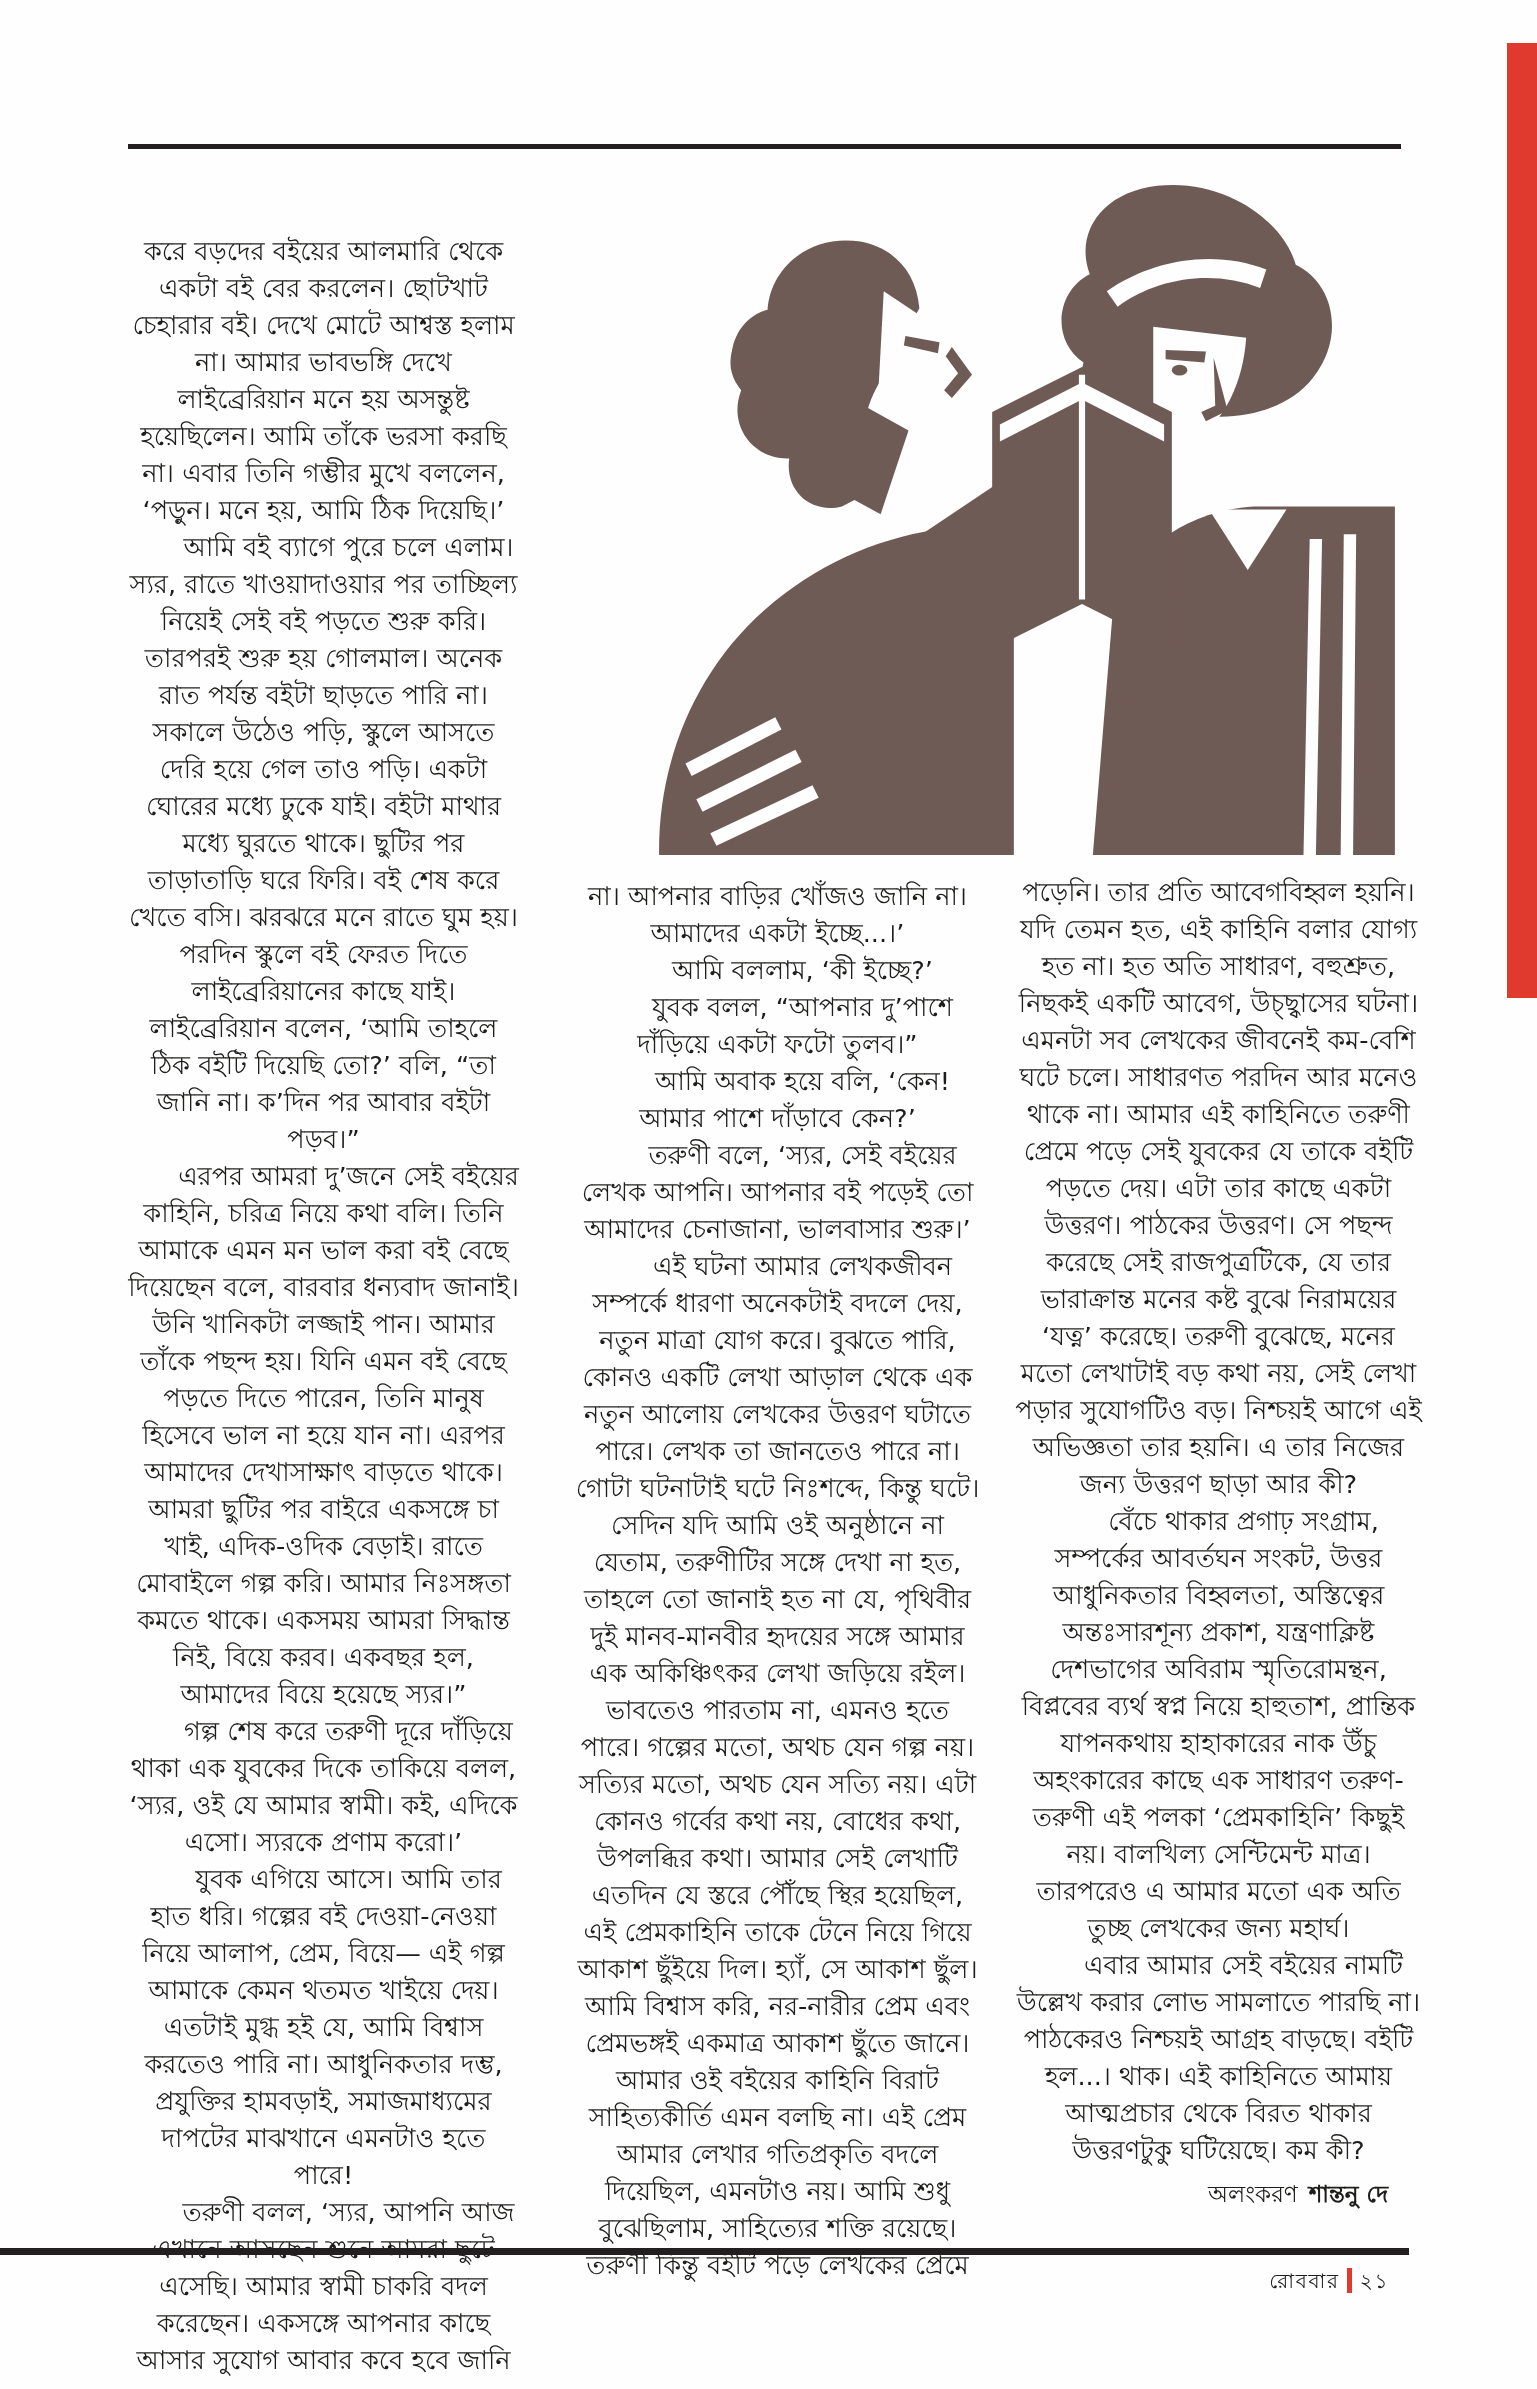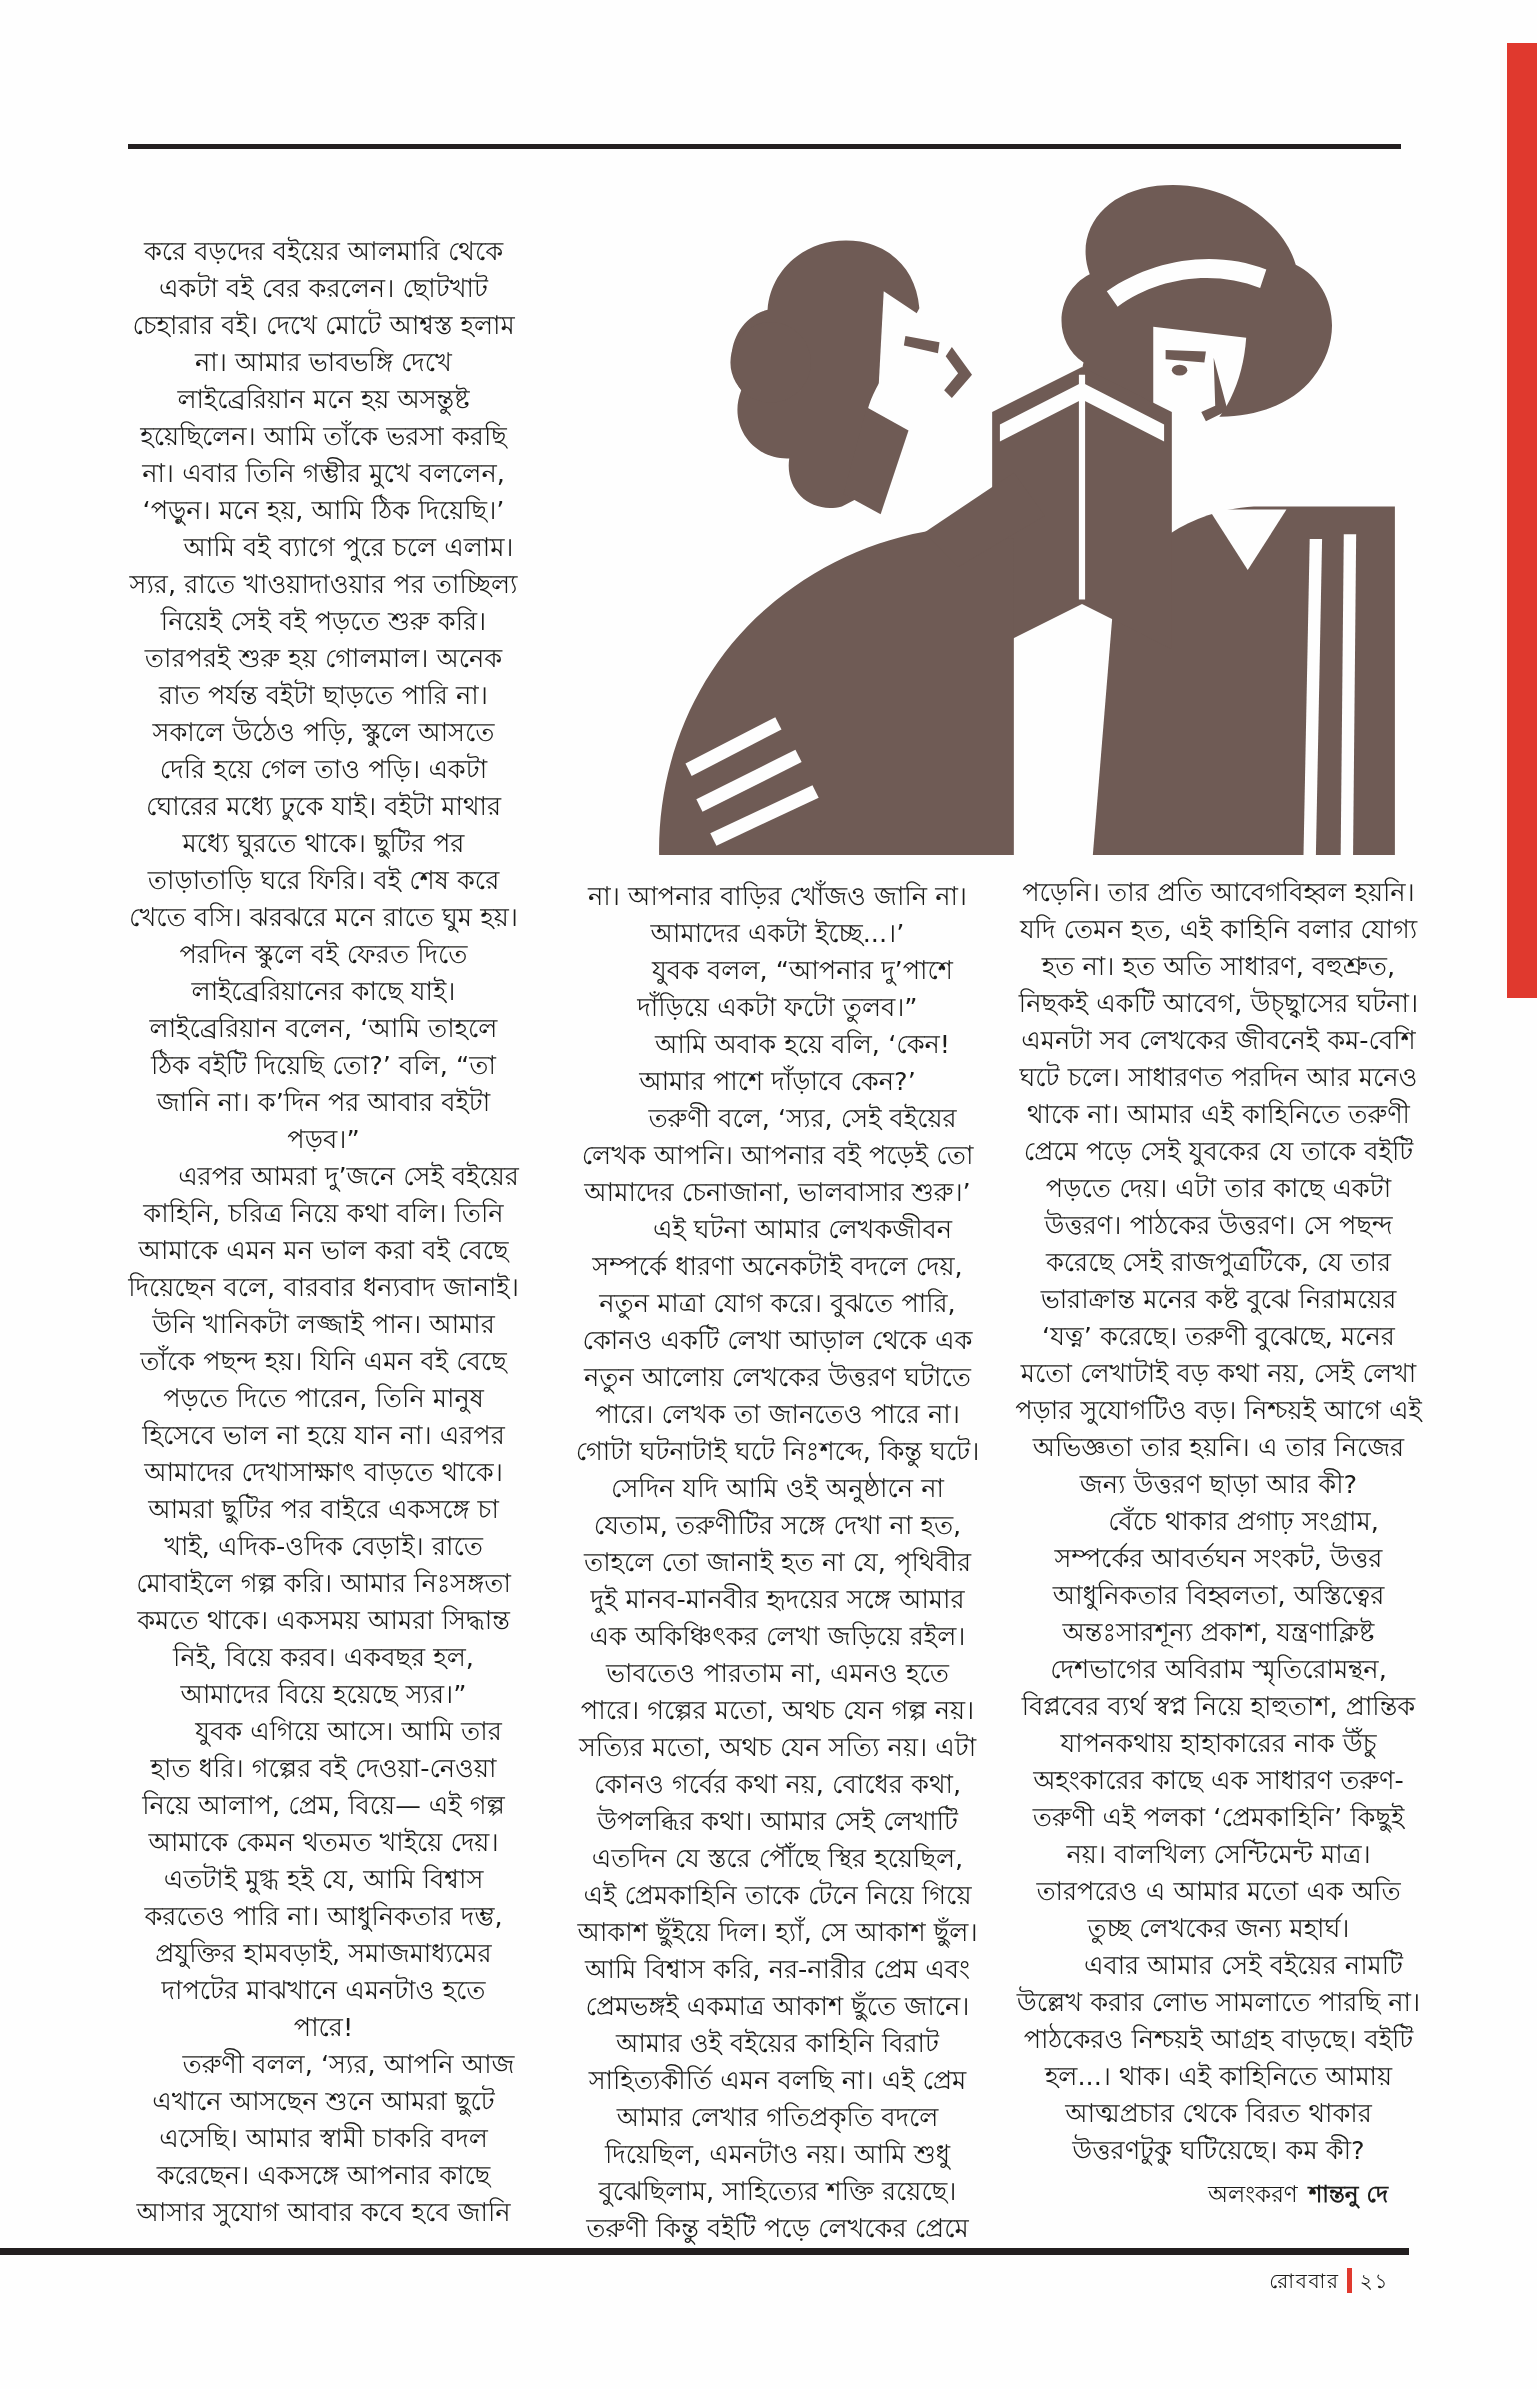--- a/index.html
+++ b/index.html
@@ -65,26 +65,28 @@
       <path fill="#fefefe" d="M96 760 L212 700 L220 716 L104 776 Z"></path>
       <path fill="#fefefe" d="M110 806 L238 742 L246 758 L118 822 Z"></path>
       <path fill="#fefefe" d="M128 850 L260 788 L268 804 L136 866 Z"></path>
     </g>
   </svg>
 
   <div class="col col-1">
     <p>করে বড়দের বইয়ের আলমারি থেকে একটা বই বের করলেন। ছোটখাট চেহারার বই। দেখে মোটে আশ্বস্ত হলাম না। আমার ভাবভঙ্গি দেখে লাইব্রেরিয়ান মনে হয় অসন্তুষ্ট হয়েছিলেন। আমি তাঁকে ভরসা করছি না। এবার তিনি গম্ভীর মুখে বললেন, ‘পড়ুন। মনে হয়, আমি ঠিক দিয়েছি।’</p>
     <p class="indent">আমি বই ব্যাগে পুরে চলে এলাম। স্যর, রাতে খাওয়াদাওয়ার পর তাচ্ছিল্য নিয়েই সেই বই পড়তে শুরু করি। তারপরই শুরু হয় গোলমাল। অনেক রাত পর্যন্ত বইটা ছাড়তে পারি না। সকালে উঠেও পড়ি, স্কুলে আসতে দেরি হয়ে গেল তাও পড়ি। একটা ঘোরের মধ্যে ঢুকে যাই। বইটা মাথার মধ্যে ঘুরতে থাকে। ছুটির পর তাড়াতাড়ি ঘরে ফিরি। বই শেষ করে খেতে বসি। ঝরঝরে মনে রাতে ঘুম হয়। পরদিন স্কুলে বই ফেরত দিতে লাইব্রেরিয়ানের কাছে যাই। লাইব্রেরিয়ান বলেন, ‘আমি তাহলে ঠিক বইটি দিয়েছি তো?’ বলি, “তা জানি না। ক’দিন পর আবার বইটা পড়ব।”</p>
     <p class="indent">এরপর আমরা দু’জনে সেই বইয়ের কাহিনি, চরিত্র নিয়ে কথা বলি। তিনি আমাকে এমন মন ভাল করা বই বেছে দিয়েছেন বলে, বারবার ধন্যবাদ জানাই। উনি খানিকটা লজ্জাই পান। আমার তাঁকে পছন্দ হয়। যিনি এমন বই বেছে পড়তে দিতে পারেন, তিনি মানুষ হিসেবে ভাল না হয়ে যান না। এরপর আমাদের দেখাসাক্ষাৎ বাড়তে থাকে। আমরা ছুটির পর বাইরে একসঙ্গে চা খাই, এদিক-ওদিক বেড়াই। রাতে মোবাইলে গল্প করি। আমার নিঃসঙ্গতা কমতে থাকে। একসময় আমরা সিদ্ধান্ত নিই, বিয়ে করব। একবছর হল, আমাদের বিয়ে হয়েছে স্যর।”</p>
+    <p class="indent">গল্প শেষ করে তরুণী দূরে দাঁড়িয়ে থাকা এক যুবকের দিকে তাকিয়ে বলল, ‘স্যর, ওই যে আমার স্বামী। কই, এদিকে এসো। স্যরকে প্রণাম করো।’</p>
     <p class="indent">যুবক এগিয়ে আসে। আমি তার হাত ধরি। গল্পের বই দেওয়া-নেওয়া নিয়ে আলাপ, প্রেম, বিয়ে— এই গল্প আমাকে কেমন থতমত খাইয়ে দেয়। এতটাই মুগ্ধ হই যে, আমি বিশ্বাস করতেও পারি না। আধুনিকতার দম্ভ, প্রযুক্তির হামবড়াই, সমাজমাধ্যমের দাপটের মাঝখানে এমনটাও হতে পারে!</p>
     <p class="indent">তরুণী বলল, ‘স্যর, আপনি আজ এখানে আসছেন শুনে আমরা ছুটে এসেছি। আমার স্বামী চাকরি বদল করেছেন। একসঙ্গে আপনার কাছে আসার সুযোগ আবার কবে হবে জানি</p>
   </div>
 
   <div class="col col-2">
     <p>না। আপনার বাড়ির খোঁজও জানি না। আমাদের একটা ইচ্ছে...।’</p>
+    <p class="indent">আমি বললাম, ‘কী ইচ্ছে?’</p>
     <p class="indent">যুবক বলল, “আপনার দু’পাশে দাঁড়িয়ে একটা ফটো তুলব।”</p>
     <p class="indent">আমি অবাক হয়ে বলি, ‘কেন! আমার পাশে দাঁড়াবে কেন?’</p>
     <p class="indent">তরুণী বলে, ‘স্যর, সেই বইয়ের লেখক আপনি। আপনার বই পড়েই তো আমাদের চেনাজানা, ভালবাসার শুরু।’</p>
     <p class="indent">এই ঘটনা আমার লেখকজীবন সম্পর্কে ধারণা অনেকটাই বদলে দেয়, নতুন মাত্রা যোগ করে। বুঝতে পারি, কোনও একটি লেখা আড়াল থেকে এক নতুন আলোয় লেখকের উত্তরণ ঘটাতে পারে। লেখক তা জানতেও পারে না। গোটা ঘটনাটাই ঘটে নিঃশব্দে, কিন্তু ঘটে। সেদিন যদি আমি ওই অনুষ্ঠানে না যেতাম, তরুণীটির সঙ্গে দেখা না হত, তাহলে তো জানাই হত না যে, পৃথিবীর দুই মানব-মানবীর হৃদয়ের সঙ্গে আমার এক অকিঞ্চিৎকর লেখা জড়িয়ে রইল। ভাবতেও পারতাম না, এমনও হতে পারে। গল্পের মতো, অথচ যেন গল্প নয়। সত্যির মতো, অথচ যেন সত্যি নয়। এটা কোনও গর্বের কথা নয়, বোধের কথা, উপলব্ধির কথা। আমার সেই লেখাটি এতদিন যে স্তরে পৌঁছে স্থির হয়েছিল, এই প্রেমকাহিনি তাকে টেনে নিয়ে গিয়ে আকাশ ছুঁইয়ে দিল। হ্যাঁ, সে আকাশ ছুঁল। আমি বিশ্বাস করি, নর-নারীর প্রেম এবং প্রেমভঙ্গই একমাত্র আকাশ ছুঁতে জানে। আমার ওই বইয়ের কাহিনি বিরাট সাহিত্যকীর্তি এমন বলছি না। এই প্রেম আমার লেখার গতিপ্রকৃতি বদলে দিয়েছিল, এমনটাও নয়। আমি শুধু বুঝেছিলাম, সাহিত্যের শক্তি রয়েছে। তরুণী কিন্তু বইটি পড়ে লেখকের প্রেমে</p>
   </div>
 
   <div class="col col-3">
     <p>পড়েনি। তার প্রতি আবেগবিহ্বল হয়নি। যদি তেমন হত, এই কাহিনি বলার যোগ্য হত না। হত অতি সাধারণ, বহুশ্রুত, নিছকই একটি আবেগ, উচ্ছ্বাসের ঘটনা। এমনটা সব লেখকের জীবনেই কম-বেশি ঘটে চলে। সাধারণত পরদিন আর মনেও থাকে না। আমার এই কাহিনিতে তরুণী প্রেমে পড়ে সেই যুবকের যে তাকে বইটি পড়তে দেয়। এটা তার কাছে একটা উত্তরণ। পাঠকের উত্তরণ। সে পছন্দ করেছে সেই রাজপুত্রটিকে, যে তার ভারাক্রান্ত মনের কষ্ট বুঝে নিরাময়ের ‘যত্ন’ করেছে। তরুণী বুঝেছে, মনের মতো লেখাটাই বড় কথা নয়, সেই লেখা পড়ার সুযোগটিও বড়। নিশ্চয়ই আগে এই অভিজ্ঞতা তার হয়নি। এ তার নিজের জন্য উত্তরণ ছাড়া আর কী?</p>
     <p class="indent">বেঁচে থাকার প্রগাঢ় সংগ্রাম, সম্পর্কের আবর্তঘন সংকট, উত্তর আধুনিকতার বিহ্বলতা, অস্তিত্বের অন্তঃসারশূন্য প্রকাশ, যন্ত্রণাক্লিষ্ট দেশভাগের অবিরাম স্মৃতিরোমন্থন, বিপ্লবের ব্যর্থ স্বপ্ন নিয়ে হাহুতাশ, প্রান্তিক যাপনকথায় হাহাকারের নাক উঁচু অহংকারের কাছে এক সাধারণ তরুণ-তরুণী এই পলকা ‘প্রেমকাহিনি’ কিছুই নয়। বালখিল্য সেন্টিমেন্ট মাত্র। তারপরেও এ আমার মতো এক অতি তুচ্ছ লেখকের জন্য মহার্ঘ।</p>
     <p class="indent">এবার আমার সেই বইয়ের নামটি উল্লেখ করার লোভ সামলাতে পারছি না। পাঠকেরও নিশ্চয়ই আগ্রহ বাড়ছে। বইটি হল...। থাক। এই কাহিনিতে আমায় আত্মপ্রচার থেকে বিরত থাকার উত্তরণটুকু ঘটিয়েছে। কম কী?</p>

